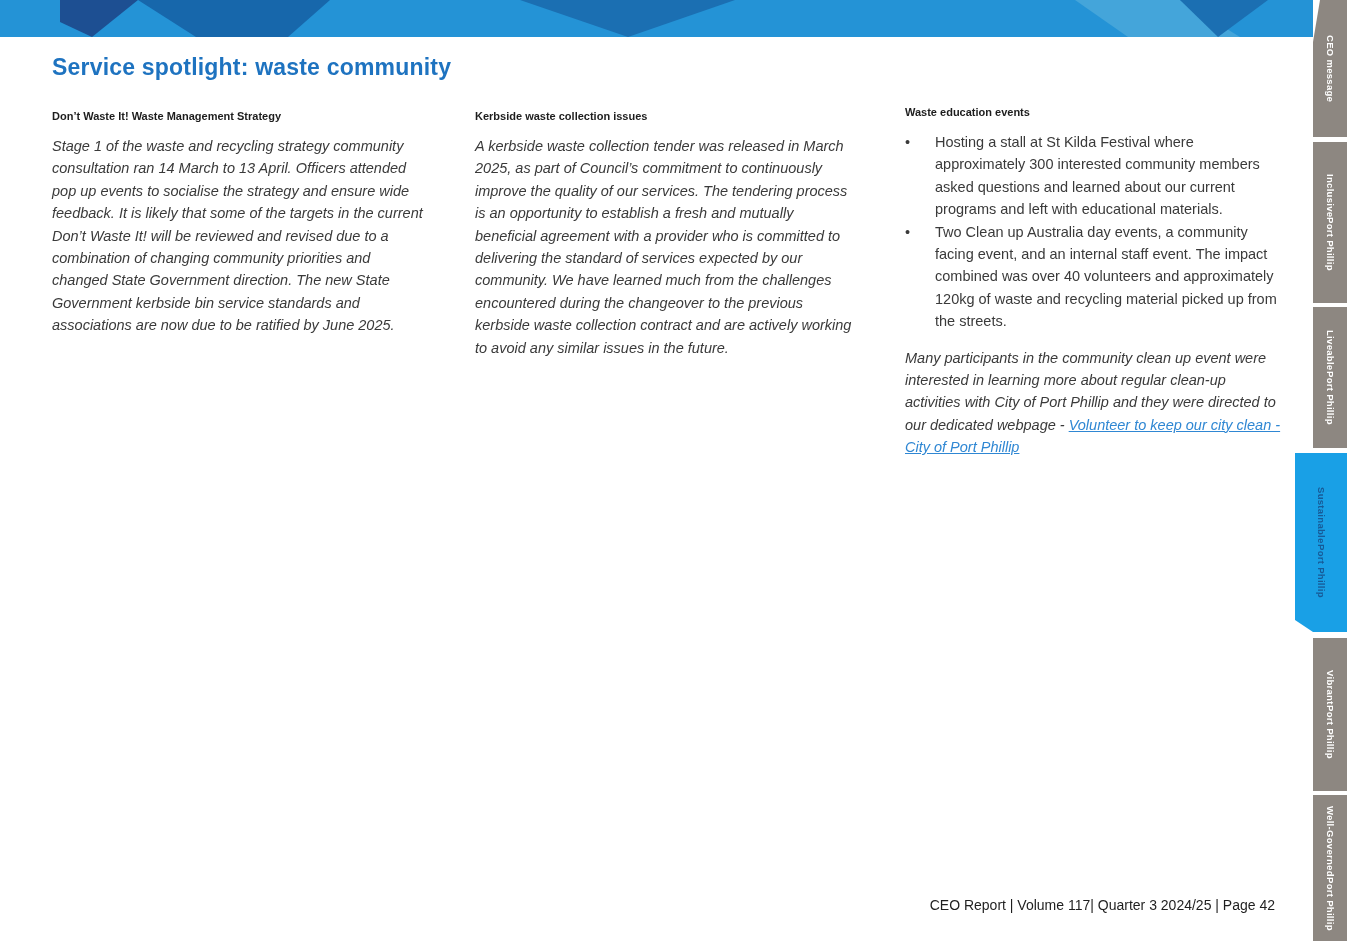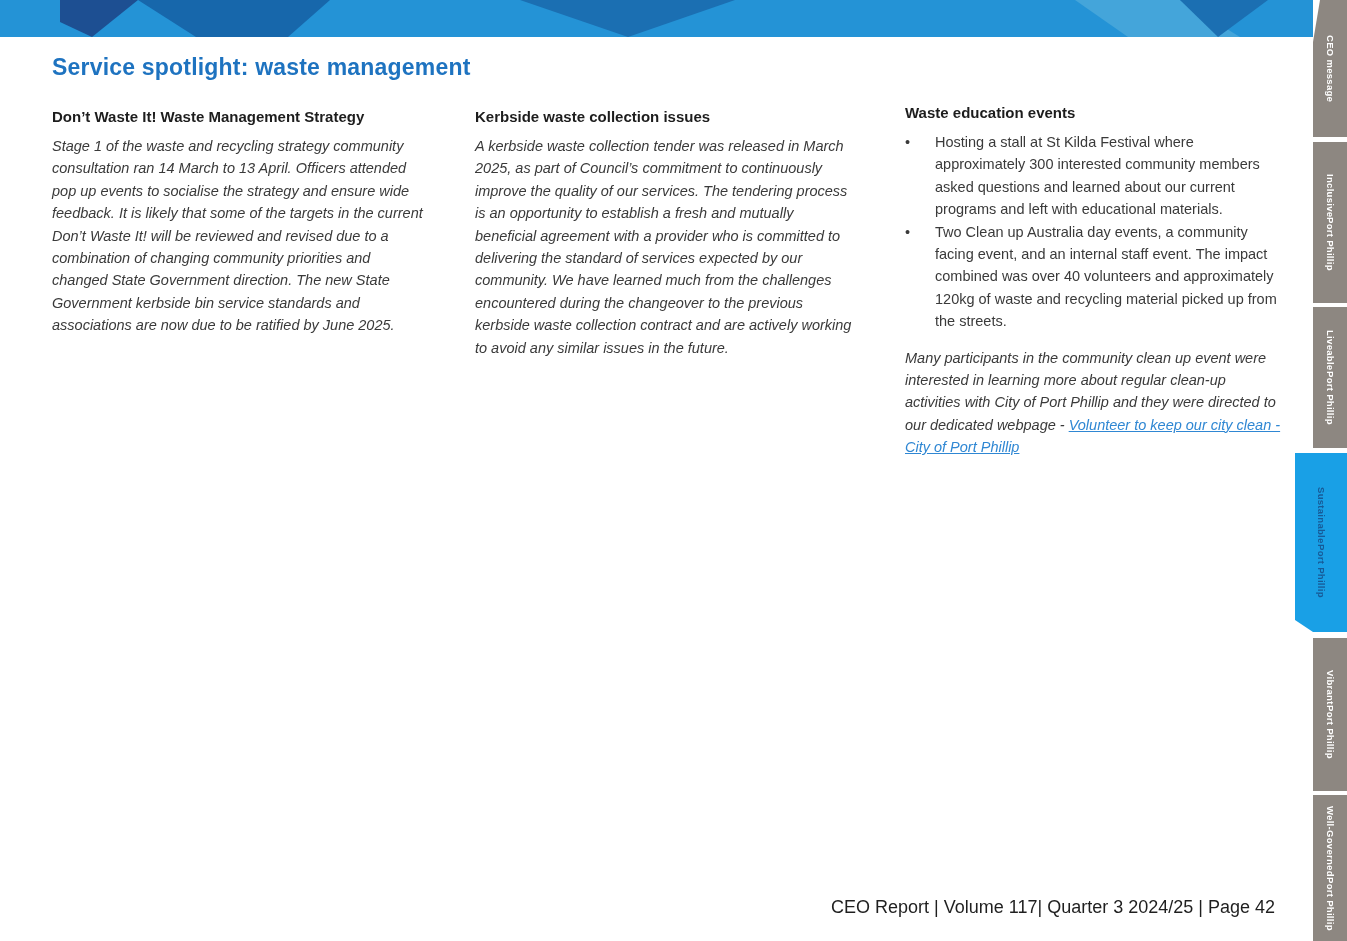--- a/index.html
+++ b/index.html
@@ -21,39 +21,39 @@
     font-size:23px; font-weight:bold; color:#1e73c0;
     letter-spacing:0.2px;
   }
 
   
   .col {
     position:absolute; width:378px;
     font-size:14.5px; line-height:22.4px; color:#3a3a3a;
   }
   .col h3 {
-    font-size:15px; line-height:21px; font-weight:bold;
+    font-size:11px; line-height:21px; font-weight:bold;
     color:#1d1d1d; margin-bottom:8px;
   }
   .col p { margin-bottom:14px;font-style:italic; }
   .col-1 { left:52px;  top:106px; }
   .col-2 { left:475px; top:106px; }
   .col-3 { left:899px; top:102px;margin-left:6px; }
 
   .bullets { margin-top:8px; }
   .bullet { display:flex; }
   .bullet .dot { flex:0 0 30px; width:30px; }
   .bullet .btxt { flex:1 1 auto; }
   .closing { margin-top:14px; }
   .closing a { color:#2f87d3; text-decoration:underline; }
 
   
   .footer {
     position:absolute; right:72px; top:897px;
-    font-size:18px; color:#1f1f1f;
+    font-size:14px; color:#1f1f1f;
   }
 
   
   .tab {
     position:absolute; right:0; width:34px;
     background:#8d8781; color:#ffffff;
     display:flex; align-items:center; justify-content:center;
     writing-mode:vertical-rl;
     font-size:9.5px; font-weight:bold; line-height:13px;
     text-align:center; letter-spacing:0.3px;
@@ -77,21 +77,21 @@
   <svg width="1313" height="37" viewBox="0 0 1313 37">
     <rect x="0" y="0" width="1313" height="37" fill="#2493d6"></rect>
     <polygon points="60,0 138,0 92,37 60,22" fill="#1d4f92"></polygon>
     <polygon points="138,0 330,0 288,37 196,37" fill="#1767ab"></polygon>
     <polygon points="520,0 735,0 628,37" fill="#1b6fb2"></polygon>
     <polygon points="1075,0 1180,0 1240,37 1128,37" fill="#44a5da"></polygon>
     <polygon points="1180,0 1268,0 1218,37" fill="#1b6fb2"></polygon>
   </svg>
 </div>
 
-<h1 class="page-title">Service spotlight: waste management</h1>
+<h1 class="page-title">Service spotlight: waste community</h1>
 
 <div class="col col-1">
   <h3>Don’t Waste It! Waste Management Strategy</h3>
   <p>Stage 1 of the waste and recycling strategy community consultation ran 14 March to 13 April. Officers attended pop up events to socialise the strategy and ensure wide feedback. It is likely that some of the targets in the current Don’t Waste It! will be reviewed and revised due to a combination of changing community priorities and changed State Government direction. The new State Government kerbside bin service standards and associations are now due to be ratified by June 2025.</p>
 </div>
 
 <div class="col col-2">
   <h3>Kerbside waste collection issues</h3>
   <p>A kerbside waste collection tender was released in March 2025, as part of Council’s commitment to continuously improve the quality of our services. The tendering process is an opportunity to establish a fresh and mutually beneficial agreement with a provider who is committed to delivering the standard of services expected by our community. We have learned much from the challenges encountered during the changeover to the previous kerbside waste collection contract and are actively working to avoid any similar issues in the future.</p>
 </div>

